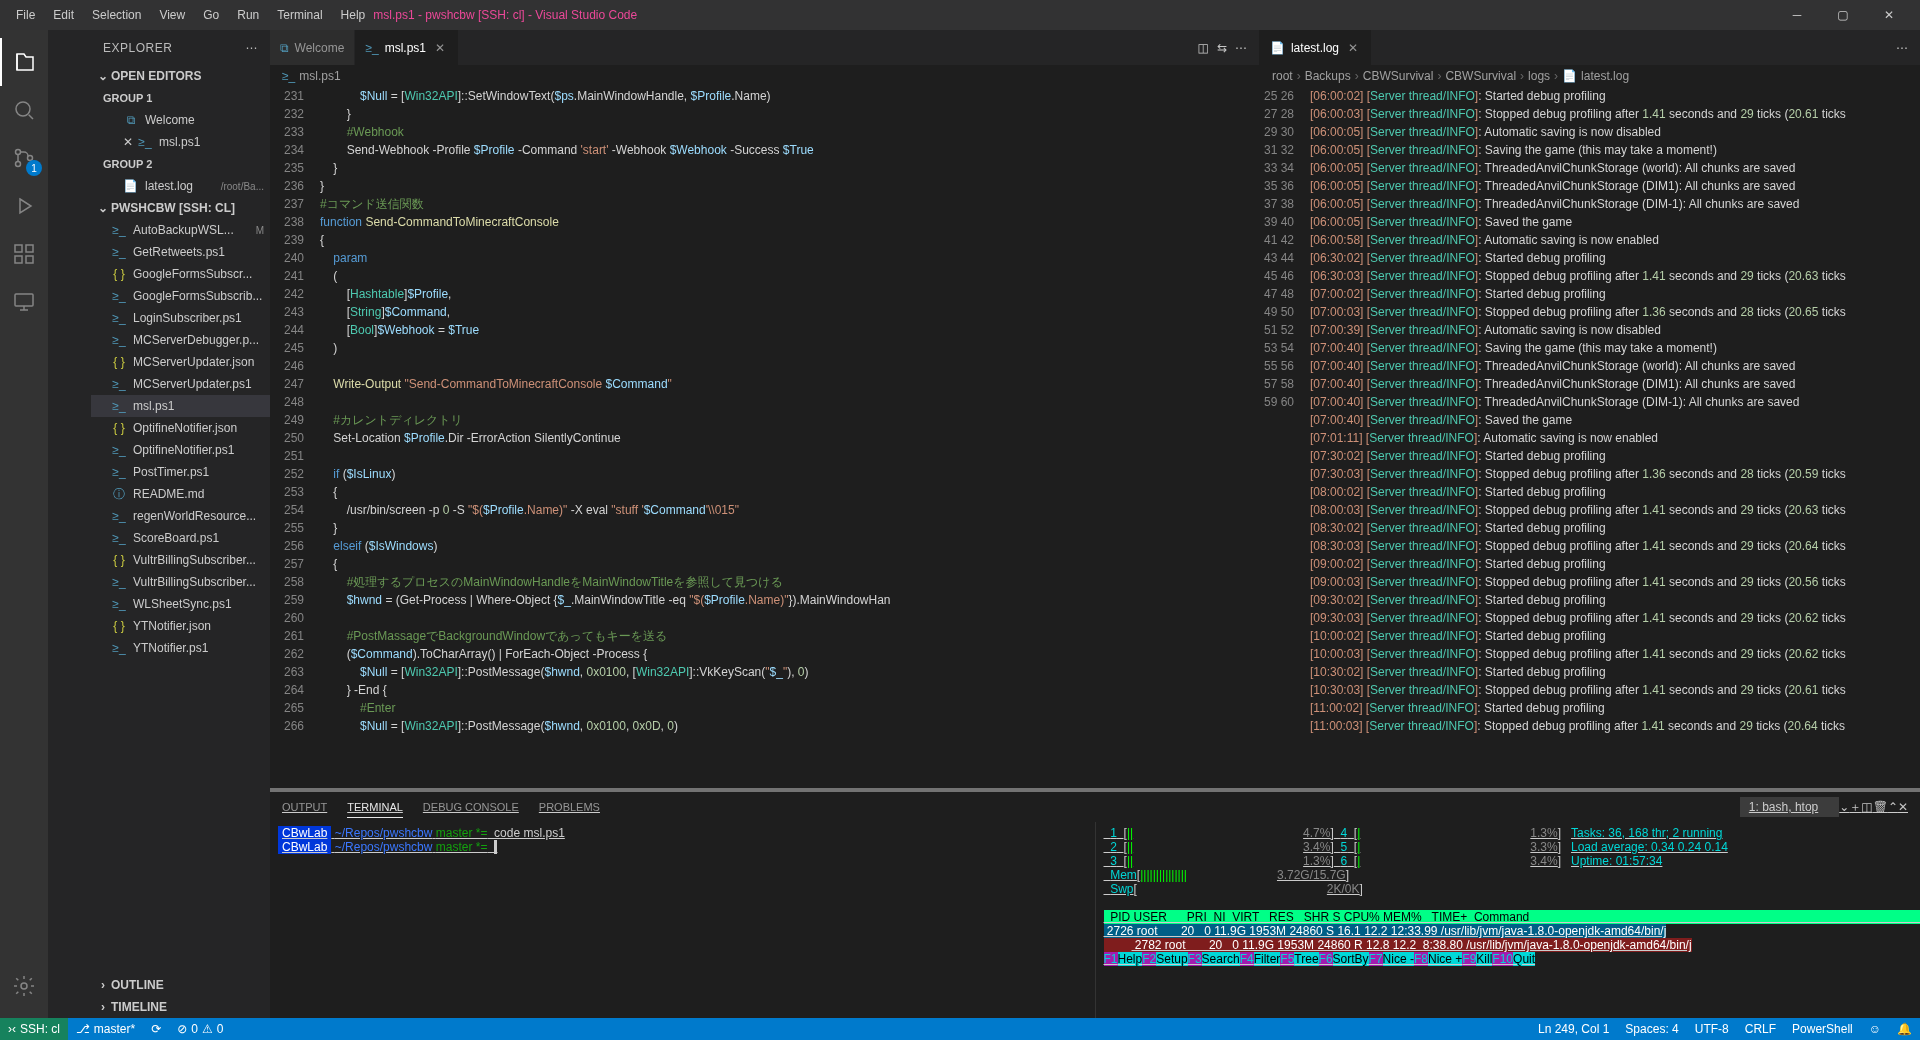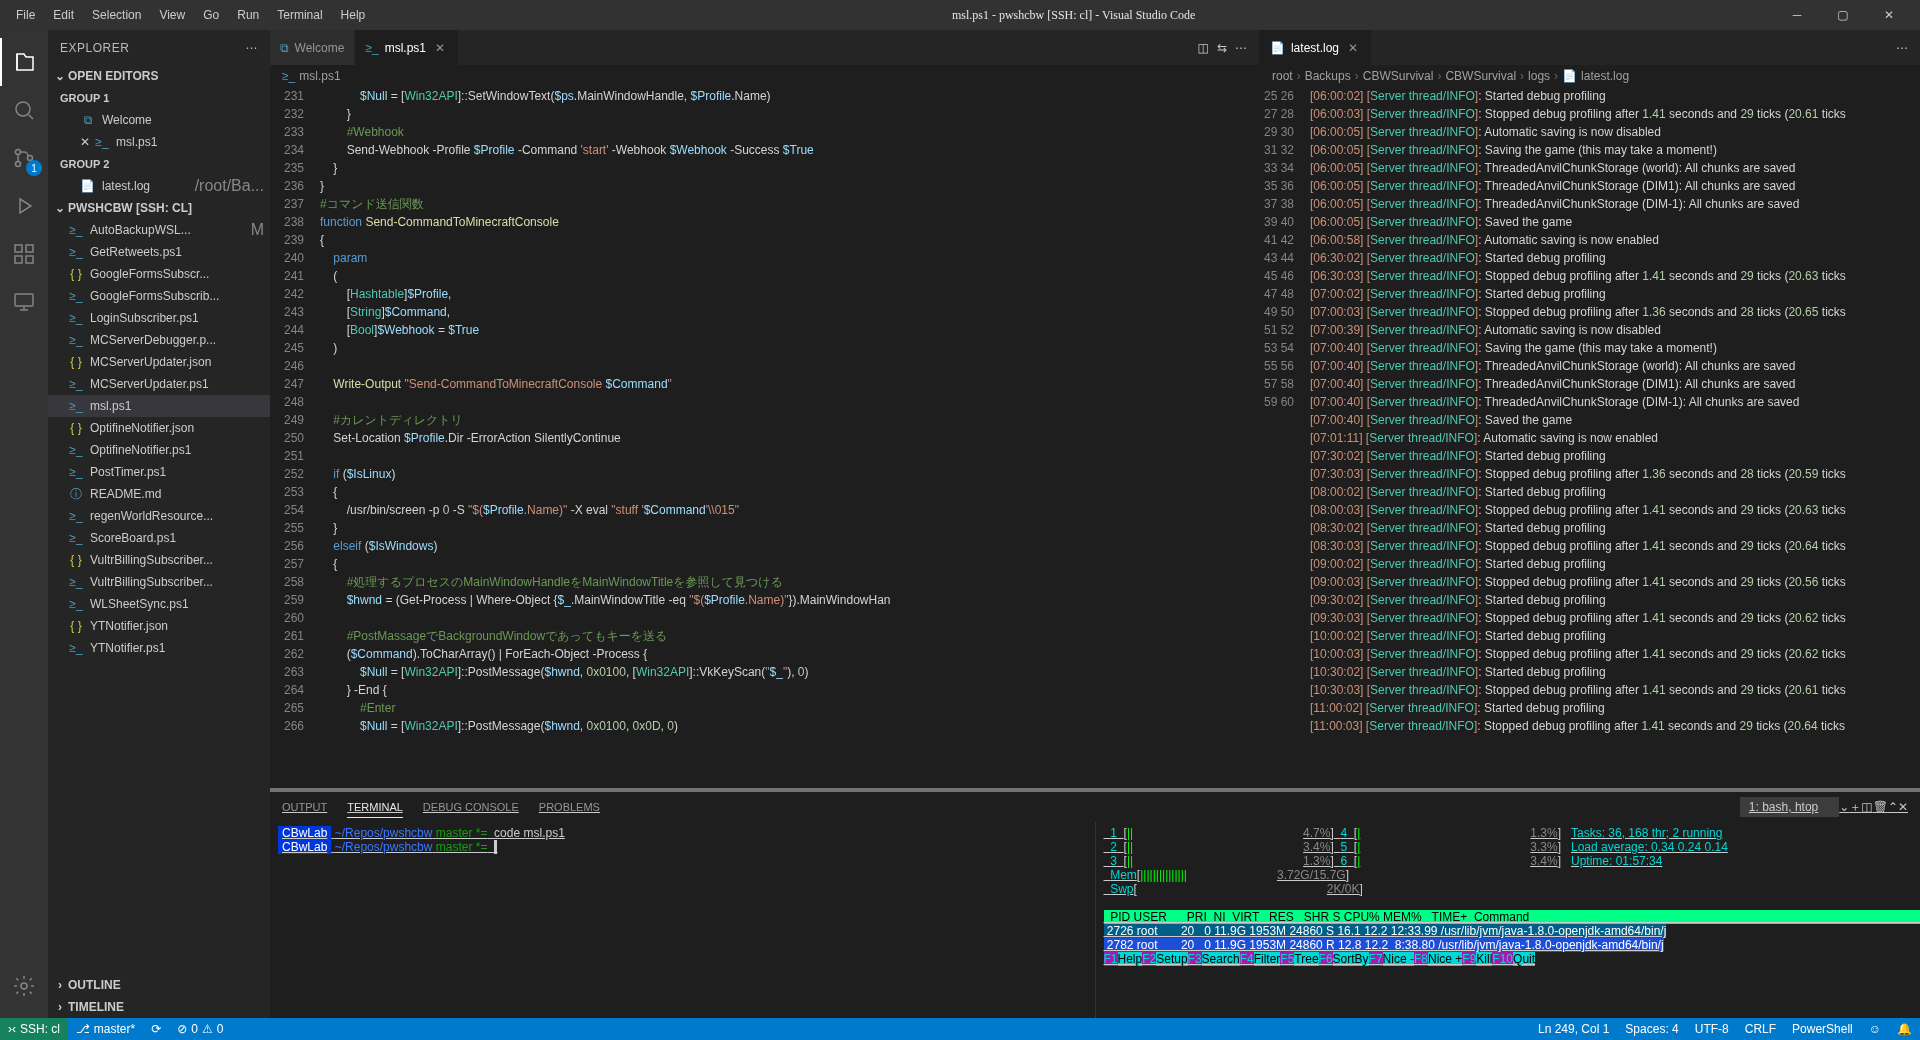--- a/index.html
+++ b/index.html
@@ -1,39 +1,39 @@
 <!DOCTYPE html>
 <html><head>
 <meta charset="utf-8">
 <style>
 * { margin:0; padding:0; box-sizing:border-box; font-family:'Segoe UI',sans-serif; font-size:12px; }
 body { background:#1e1e1e; color:#cccccc; width:1920px; height:1040px; overflow:hidden; display:flex; flex-direction:column; }
 .titlebar { height:30px; background:#323233; display:flex; align-items:center; padding:0 8px; }
 .menubar { display:flex; gap:2px;align-items:flex-end; }
 .menu-item { padding:4px 8px; color:#cccccc; cursor:pointer; }
-.title-center { flex:1; text-align:center; color:#e5e5e5;font-family:Liberation Serif, serif; }
+.title-center { flex:1; text-align:left; color:#ec4899; }
 .window-controls { display:flex; gap:0; }
 .win-ctrl { width:46px; height:30px; display:flex; align-items:center; justify-content:center; color:#cccccc; cursor:pointer; }
 .app-body { flex:1; display:flex; overflow:hidden; }
 .activity-bar { width:48px; background:#333333; display:flex; flex-direction:column; align-items:center; padding-top:8px; position:relative; }
 .act-icon { width:48px; height:48px; display:flex; align-items:center; justify-content:center; color:#858585; cursor:pointer; position:relative; }
 .act-icon.active { color:#ffffff; border-left:2px solid #fff; }
 .act-icon svg { width:24px; height:24px; }
 .act-badge { position:absolute; bottom:6px; right:6px; background:#007acc; color:#fff; border-radius:10px; min-width:16px; height:16px; font-size:10px; display:flex; align-items:center; justify-content:center; }
 .act-bottom { margin-top:auto; margin-bottom:8px; }
-.sidebar { width:222px; background:#252526; display:flex; flex-direction:column; overflow:hidden; }
+.sidebar { width:222px; background:#252526; display:flex; flex-direction:column; overflow:hidden;padding-left:43px; }
 .sidebar-header { height:35px; display:flex; align-items:center; padding:0 12px; color:#bbbbbb; font-size:11px; letter-spacing:0.5px; }
 .sidebar-header .dots { margin-left:auto; }
 .section-hdr { height:22px; display:flex; align-items:center; padding:0 4px; background:#252526; color:#cccccc; font-size:11px; font-weight:bold; cursor:pointer; }
 .section-hdr .chev { width:16px; text-align:center; }
 .tree-item { height:22px; display:flex; align-items:center; padding-left:20px; color:#cccccc; cursor:pointer; white-space:nowrap; overflow:hidden; }
 .tree-item.indent { padding-left:32px; }
 .tree-item.sel { background:#37373d; }
 .tree-item .ficon { width:16px; margin-right:6px; text-align:center; }
-.tree-item .meta { margin-left:auto; padding-right:6px; color:#888; font-size:16px;text-align:center; }
+.tree-item .meta { margin-left:auto; padding-right:6px; color:#888; font-size:10px;text-align:center; }
 .tree-group { height:22px; display:flex; align-items:center; padding-left:12px; font-size:11px; font-weight:bold; color:#cccccc; }
 .c-blue{color:#519aba;} .c-yellow{color:#cbcb41;} .c-info{color:#519aba;}
 .editor-area { flex:1; display:flex; flex-direction:column; overflow:hidden; }
 .split { flex:1; display:flex; overflow:hidden; }
 .pane { display:flex; flex-direction:column; overflow:hidden; }
 .pane.left { flex:1; border-right:1px solid #1e1e1e; }
 .pane.right { width:660px; }
 .tabs { height:35px; background:#252526; display:flex; align-items:center; }
 .tab { height:35px; display:flex; align-items:center; padding:0 10px; background:#2d2d2d; color:#969696; border-right:1px solid #252526; cursor:pointer; gap:6px; }
 .tab.active { background:#1e1e1e; color:#ffffff; }
@@ -53,21 +53,21 @@
 .ptab.active { color:#e7e7e7; border-bottom:1px solid #e7e7e7; }
 .panel-right { margin-left:auto; display:flex; align-items:center; color:#c5c5c5; }
 .term-select { background:#3c3c3c; color:#cccccc; border:1px solid #3c3c3c; padding:2px 20px 2px 8px; }
 .panel-body { flex:1; display:flex; overflow:hidden; font-family:Consolas,monospace; font-size:13px; }
 .term { flex:1; padding:4px 8px; overflow:hidden; white-space:pre; }
 .term.left { border-right:1px solid #333; }
 .prompt-host { background:#0037da; color:#fff; padding:0 4px; }
 .h-green{color:#00ff00;} .h-cyan{color:#00d7d7;} .h-white{color:#cccccc;} .h-dim{color:#888;}
 .htop-hdr { background:#00ff87; color:#000; }
 .htop-row1 { background:#005f87; color:#fff; }
-.htop-row2 { background:#1d4ed8; color:#fff; }
+.htop-row2 { background:#7f1d1d; color:#fff;padding-left:28px; }
 .htop-fn { color:#00d7d7; background:#a21caf;} .htop-fk{color:#000;background:#00d7d7;}
 .statusbar { height:22px; background:#007acc; display:flex; align-items:center; color:#fff; font-size:12px; }
 .sb-item { padding:0 8px; display:flex; align-items:center; gap:4px; height:22px; cursor:pointer; }
 .sb-item.remote { background:#16825d; }
 .sb-right { margin-left:auto; display:flex; }
 </style>
 </head>
 <body>
 
 <div class="titlebar">

